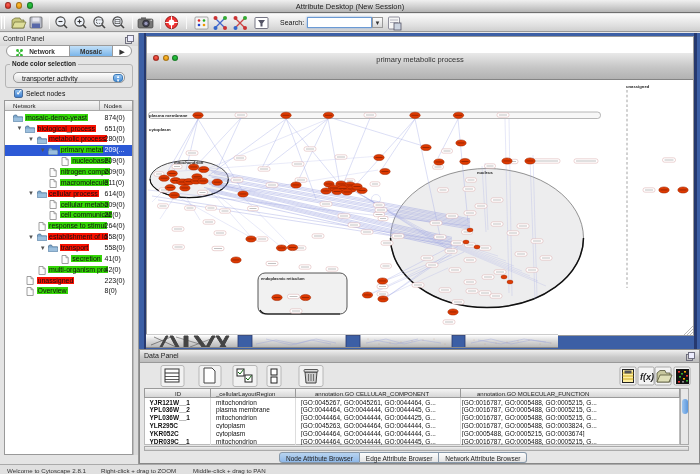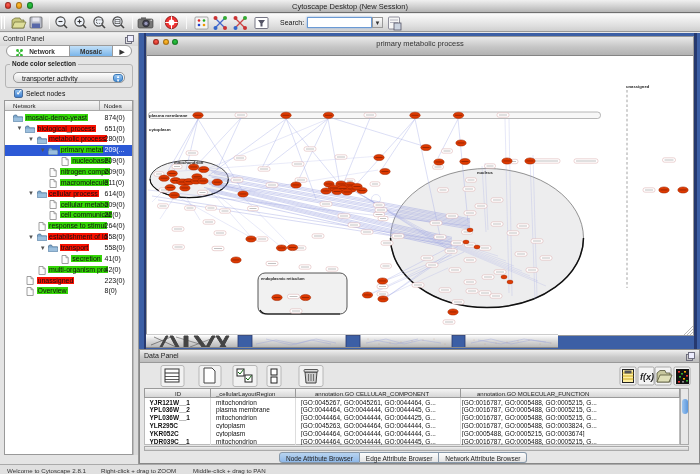--- a/index.html
+++ b/index.html
@@ -1,21 +1,21 @@
 <!DOCTYPE html>
 <html><head><meta charset="utf-8"><style>
 *{margin:0;padding:0;box-sizing:border-box;}
 body{width:700px;height:474px;position:relative;font-family:"Liberation Sans",sans-serif;background:#e8e8e8;overflow:hidden;}
 .abs{position:absolute;}
 </style></head><body>
 <div class="abs" style="left:0;top:0;width:700px;height:13px;background:linear-gradient(#f0f0f0,#d0d0d0 55%,#b4b4b4);border-bottom:1px solid #6f6f6f;">
     <div class="abs" style="left:4.8px;top:2.2px;width:6.6px;height:6.6px;border-radius:50%;background:radial-gradient(circle at 50% 30%,#ff5f52,#c82a1d);border:0.5px solid rgba(0,0,0,.3);"></div>
     <div class="abs" style="left:15.8px;top:2.2px;width:6.6px;height:6.6px;border-radius:50%;background:radial-gradient(circle at 50% 30%,#ffbd2e,#df8e10);border:0.5px solid rgba(0,0,0,.3);"></div>
     <div class="abs" style="left:26.8px;top:2.2px;width:6.6px;height:6.6px;border-radius:50%;background:radial-gradient(circle at 50% 30%,#28c940,#1d9a2e);border:0.5px solid rgba(0,0,0,.3);"></div>
-    <div class="abs" style="left:0;top:2px;width:700px;text-align:center;font-size:7.5px;color:#222;">Cytoscape Desktop (New Session)</div>
+    <div class="abs" style="left:0;top:2px;width:700px;text-align:center;font-size:7.5px;color:#222;">Attribute Desktop (New Session)</div>
   </div>
 <div class="abs" style="left:0;top:14px;width:700px;height:18px;background:linear-gradient(#fbfbfb,#dedede 70%,#cfcfcf);border-bottom:1px solid #989898;">
     <div class="abs" style="left:1px;top:2px;width:1px;height:13px;background:#bbb;border-right:1px solid #fff;"></div>
     <div class="abs" style="left:4px;top:2px;width:1px;height:13px;background:#bbb;border-right:1px solid #fff;"></div>
     <div class="abs" style="left:49px;top:2px;width:1px;height:13px;background:#aaa;border-right:1px solid #f8f8f8;"></div>
     <div class="abs" style="left:132px;top:2px;width:1px;height:13px;background:#aaa;border-right:1px solid #f8f8f8;"></div>
     <div class="abs" style="left:160px;top:2px;width:1px;height:13px;background:#aaa;border-right:1px solid #f8f8f8;"></div>
     <div class="abs" style="left:186px;top:2px;width:1px;height:13px;background:#aaa;border-right:1px solid #f8f8f8;"></div>
     <svg class="abs" style="left:0;top:0;" width="700" height="18" viewBox="0 0 700 18">
       <g>
@@ -96,21 +96,21 @@
       <rect x="0.5" y="1" width="11" height="12" rx="1" fill="#f6f6f6" stroke="#778" stroke-width="0.8"></rect>
       <line x1="2" y1="4" x2="10" y2="4" stroke="#99a" stroke-width="0.7"></line>
       <line x1="2" y1="6.5" x2="10" y2="6.5" stroke="#99a" stroke-width="0.7"></line>
       <rect x="6" y="7" width="7" height="7" fill="#cbd3e0" stroke="#556" stroke-width="0.8"></rect>
     </svg>
   </div>
 <div class="abs" style="left:139px;top:33px;width:561px;height:319px;background:#3c5fa5;"></div>
 <div class="abs" style="left:143.5px;top:33px;width:2.5px;height:319px;background:#26396f;"></div>
 <div class="abs" style="left:694px;top:33px;width:2.5px;height:319px;background:#26396f;"></div>
 <div class="abs" style="left:146px;top:36px;width:548px;height:300px;background:#fff;border:1px solid #9a9a9a;">
-    <div class="abs" style="left:0;top:0;width:546px;height:19px;background:linear-gradient(#e9e9e9,#c6c6c6 55%,#b2b2b2);border-bottom:1px solid #848484;">
+    <div class="abs" style="left:0;top:16px;width:546px;height:27px;background:linear-gradient(#e9e9e9,#c6c6c6 55%,#b2b2b2);border-bottom:1px solid #848484;">
       <div class="abs" style="left:6px;top:2.4px;width:6px;height:6px;border-radius:50%;background:radial-gradient(circle at 50% 30%,#ff5f52,#c82a1d);border:0.5px solid rgba(0,0,0,.3);"></div>
       <div class="abs" style="left:15.5px;top:2.4px;width:6px;height:6px;border-radius:50%;background:radial-gradient(circle at 50% 30%,#ffbd2e,#df8e10);border:0.5px solid rgba(0,0,0,.3);"></div>
       <div class="abs" style="left:25px;top:2.4px;width:6px;height:6px;border-radius:50%;background:radial-gradient(circle at 50% 30%,#28c940,#1d9a2e);border:0.5px solid rgba(0,0,0,.3);"></div>
       <div class="abs" style="left:180px;top:1.6px;width:186px;text-align:center;font-size:7.5px;color:#333;">primary metabolic process</div>
     </div>
   </div>
 <svg class="abs" style="left:147px;top:48px;" width="546" height="288" viewBox="147 48 546 288">
     <rect x="148.5" y="112" width="452" height="6.5" rx="3" fill="#f7f7f7" stroke="#9a9a9a" stroke-width="0.7"></rect>
     <ellipse cx="189.2" cy="179" rx="39.2" ry="18.6" fill="#f0f0f2" stroke="#333" stroke-width="0.9"></ellipse>
     <path d="M 150 179 A 39.2 18.6 0 0 0 228.4 179" fill="none" stroke="#111" stroke-width="1.1"></path>

